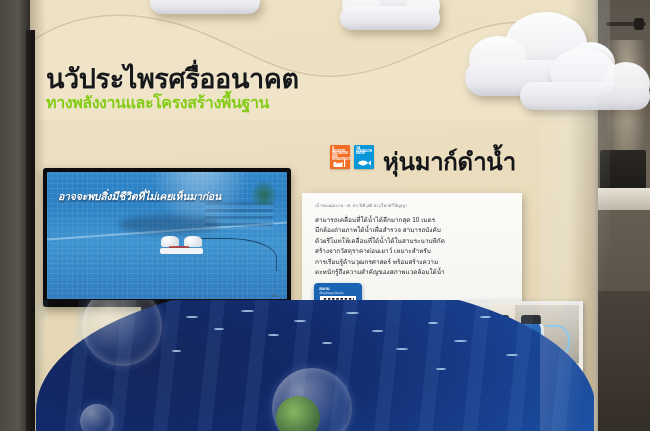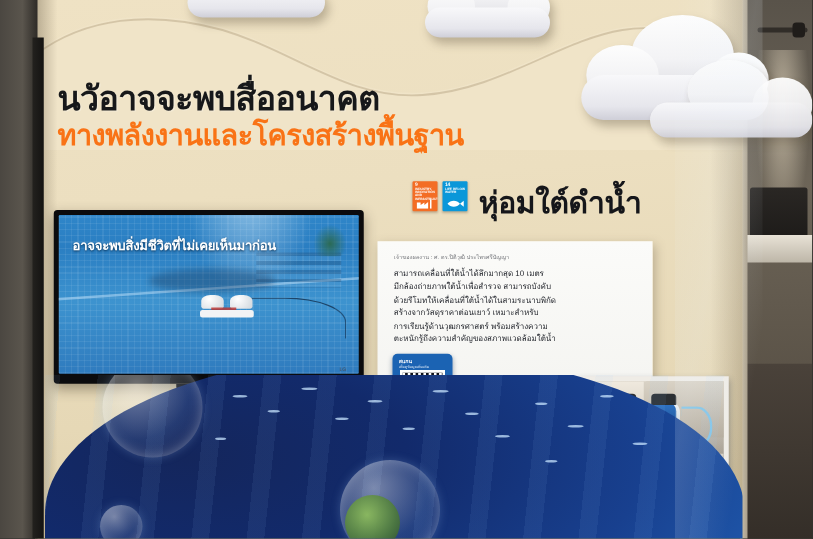--- a/index.html
+++ b/index.html
@@ -49,22 +49,22 @@
   .cloud { position:absolute; filter:drop-shadow(3px 5px 4px rgba(90,78,58,.35)); }
   .cloud .lobe { position:absolute; background:linear-gradient(180deg,#fdfdfd 0%,#f3f3f5 55%,#dcdce2 100%);
                  border-radius:50%; }
   .cloud .base { position:absolute; background:linear-gradient(180deg,#f8f8fa 0%,#e6e6ec 70%,#cfcfd8 100%);
                  border-radius:14px; }
 
   
   .title-th1 { position:absolute; left:46px; top:57px; font-size:27px; font-weight:bold;
                color:#17181a; letter-spacing:-.4px; white-space:nowrap;
                text-shadow:1px 1px 0 rgba(255,255,255,.25); }
-  .title-th2 { position:absolute; left:46px; top:90px; font-size:23px; font-weight:bold;
-               color:#f97316; letter-spacing:-.4px; white-space:nowrap; }
+  .title-th2 { position:absolute; left:46px; top:90px; font-size:16px; font-weight:bold;
+               color:#84cc16; letter-spacing:-.4px; white-space:nowrap; }
   .title-en  { position:absolute; left:46px; top:127px; font-size:15px; font-weight:bold;
                color:#1b1c1e; letter-spacing:-.2px; white-space:nowrap; }
 
   
   .sdg-wrap { position:absolute; left:330px; top:145px; display:flex; gap:4px; }
   .sdg { width:20px; height:24px; border-radius:1px; position:relative; overflow:hidden;
          box-shadow:0 1px 2px rgba(80,60,40,.3); }
   .sdg .num { position:absolute; left:2px; top:1px; font-size:4px; font-weight:bold;
               color:#fff; line-height:1; letter-spacing:-.2px; }
   .sdg .cap { position:absolute; left:2px; top:5.5px; font-size:2.6px; font-weight:bold;
@@ -73,21 +73,21 @@
   .sdg9  { background:#f36d25; }
   .sdg14 { background:#0a97d9; }
   .head-th { position:absolute; left:383px; top:142px; font-size:24px; font-weight:bold;
              color:#15161a; white-space:nowrap; letter-spacing:-.3px; }
 
   
   .tv { position:absolute; left:43px; top:168px; width:248px; height:139px;
         background:#0b0b0d; border-radius:3px; padding:4px 4px 8px 4px;
         box-shadow:0 4px 10px rgba(60,50,35,.45); }
   .tv-screen { position:relative; width:100%; height:100%; overflow:hidden; border-radius:1px;
-               background:linear-gradient(180deg,#2f86c9 0%,#2a7ec2 20%,#3d93cf 55%,#2f7bbe 100%); }
+               background:linear-gradient(180deg,#2f86c9 0%,#2a7ec2 20%,#3d93cf 55%,#2f7bbe 100%);font-style:italic; }
   .tv-tile { position:absolute; inset:0;
              background-image:
                repeating-linear-gradient(0deg,rgba(255,255,255,.07) 0 1px,rgba(0,0,0,0) 1px 5px),
                repeating-linear-gradient(90deg,rgba(255,255,255,.07) 0 1px,rgba(0,0,0,0) 1px 5px); }
   .tv-floorline { position:absolute; left:-10%; top:46%; width:120%; height:2px;
                   background:rgba(210,235,255,.45); transform:rotate(-4deg); }
   .tv-light { position:absolute; left:42%; top:-18%; width:44%; height:70%;
               background:radial-gradient(ellipse at 50% 0%,rgba(235,248,255,.55),rgba(235,248,255,0) 70%); }
   .tv-shadow { position:absolute; left:30%; top:34%; width:42%; height:15%;
                background:rgba(20,45,80,.35); border-radius:50%; filter:blur(3px); }
@@ -251,42 +251,42 @@
     <div class="lobe" style="left:4px;top:24px;width:58px;height:48px;"></div>
     <div class="lobe" style="right:0;top:30px;width:48px;height:44px;"></div>
     <div class="base" style="left:0;top:48px;width:150px;height:36px;border-radius:18px;"></div>
   </div>
   <div class="cloud" style="left:520px;top:48px;width:130px;height:62px;opacity:.95;">
     <div class="lobe" style="left:30px;top:0;width:66px;height:50px;"></div>
     <div class="lobe" style="right:0;top:14px;width:48px;height:44px;"></div>
     <div class="base" style="left:0;top:34px;width:130px;height:28px;"></div>
   </div>
 
-  <div class="title-th1">นวัอาจจะพบสื่ออนาคต</div>
+  <div class="title-th1">นวัประไพรศรื่ออนาคต</div>
   <div class="title-th2">ทางพลังงานและโครงสร้างพื้นฐาน</div>
 
   <div class="sdg-wrap">
     <div class="sdg sdg9">
       <span class="num">9</span>
       <span class="cap">INDUSTRY, INNOVATION AND INFRASTRUCTURE</span>
       <svg class="glyph" width="15" height="9" viewBox="0 0 15 9">
         <path d="M1 9 L1 4 L4 4 L4 6 L7 4 L7 6 L10 3.5 L10 9 Z" fill="#fff"></path>
         <rect x="11.5" y="1.5" width="1.2" height="7.5" fill="#fff"></rect>
       </svg>
     </div>
     <div class="sdg sdg14">
       <span class="num">14</span>
       <span class="cap">LIFE BELOW WATER</span>
       <svg class="glyph" width="15" height="8" viewBox="0 0 15 8">
         <path d="M1.5 4 C4 0.8 9 0.8 11.5 4 C9 7.2 4 7.2 1.5 4 Z" fill="#fff"></path>
         <path d="M11.5 4 L14.5 1.6 L14.5 6.4 Z" fill="#fff"></path>
       </svg>
     </div>
   </div>
-  <div class="head-th">หุ่อมใต์ดำน้ำ</div>
+  <div class="head-th">หุ่นมาก์ดำน้ำ</div>
 
   <div class="tv">
     <div class="tv-screen">
       <div class="tv-tile"></div>
       <div class="tv-floorline"></div>
       <div class="tv-steps"></div>
       <div class="tv-plant"></div>
       <div class="tv-light"></div>
       <div class="tv-shadow"></div>
       <div class="tv-cable"></div>

